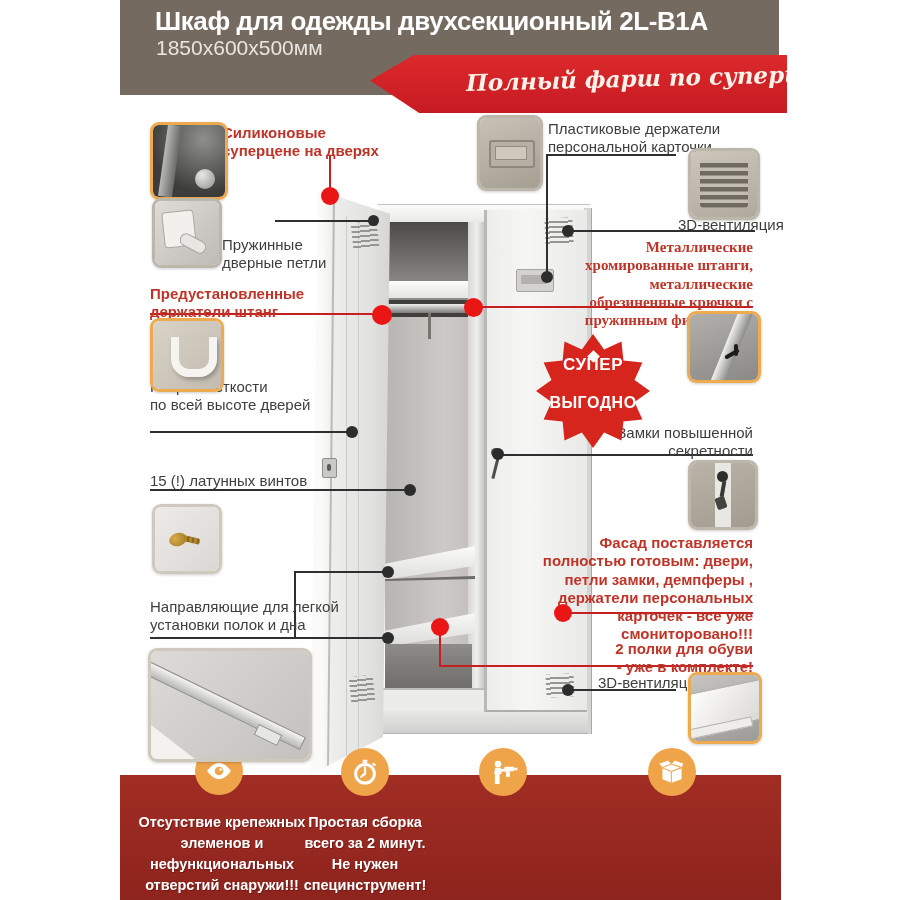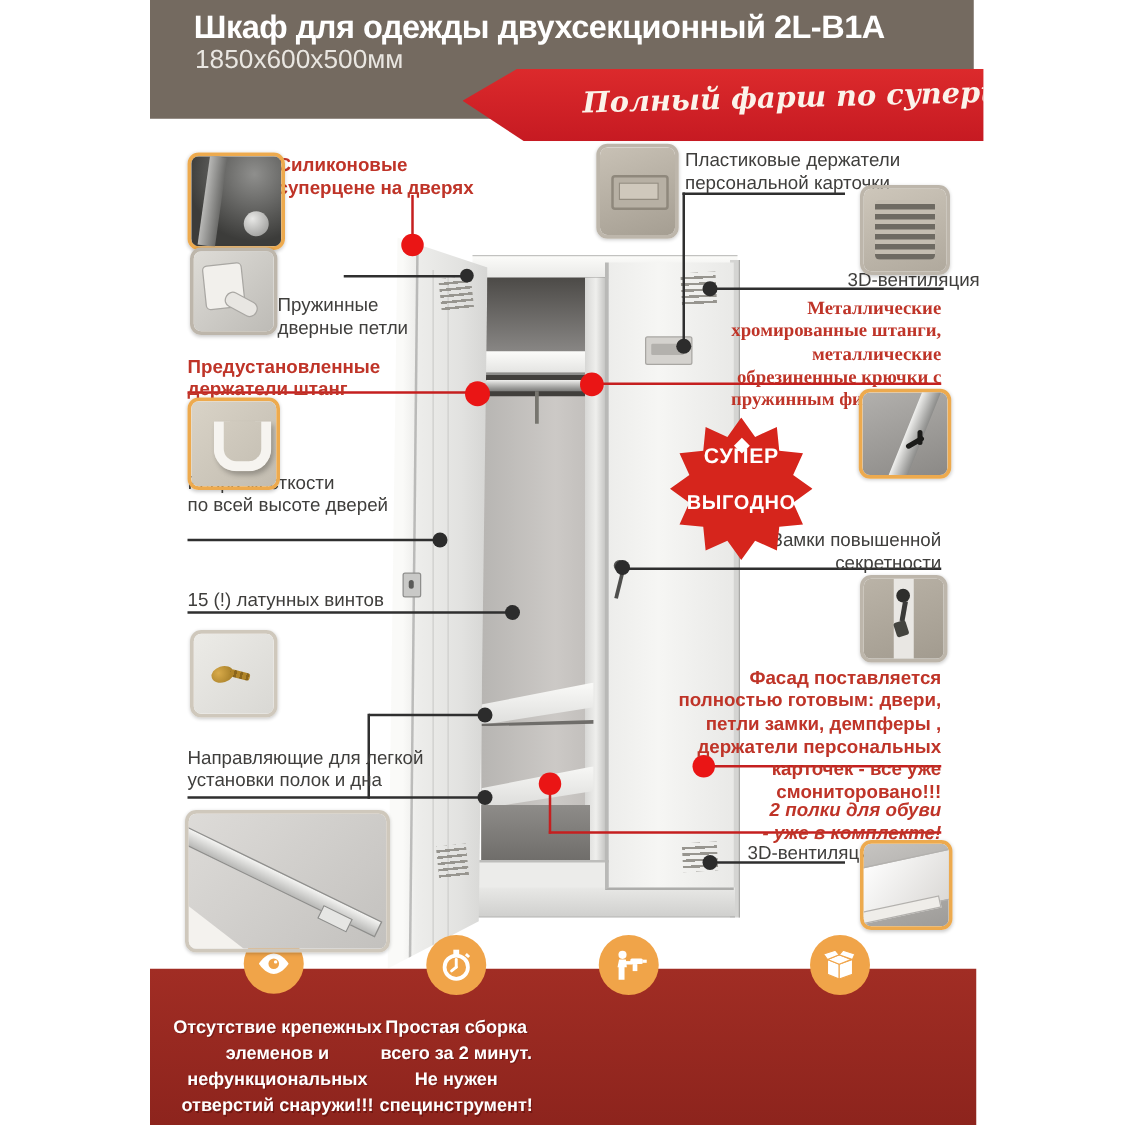--- a/index.html
+++ b/index.html
@@ -147,21 +147,21 @@
 обрезиненные крючки с
 пружинным фиксатором</div>
   <div class="co ra" style="left:593px;top:424px;width:160px;">Замки повышенной
 секретности</div>
   <div class="co red ra" style="left:533px;top:534px;width:220px;">Фасад поставляется
 полностью готовым: двери,
 петли замки, демпферы ,
 держатели персональных
 карточек - все уже
 смониторовано!!!</div>
-  <div class="co red ra" style="left:593px;top:640px;width:160px;font-style:italic;">2 полки для обуви
+  <div class="co red ra" style="left:593px;top:640px;width:160px;">2 полки для обуви
 - уже в комплекте!</div>
   <div class="co" style="left:598px;top:674px;">3D-вентиляция</div>
 
   <div class="vl red" style="left:329px;top:156px;height:36px;"></div>
   <div class="dot red" style="left:321px;top:187px;width:18px;height:18px;"></div>
 
   <div class="hl" style="left:275px;top:220px;width:95px;"></div>
   <div class="dot dark" style="left:368px;top:215px;width:11px;height:11px;"></div>
 
   <div class="hl red" style="left:150px;top:313px;width:230px;"></div>

